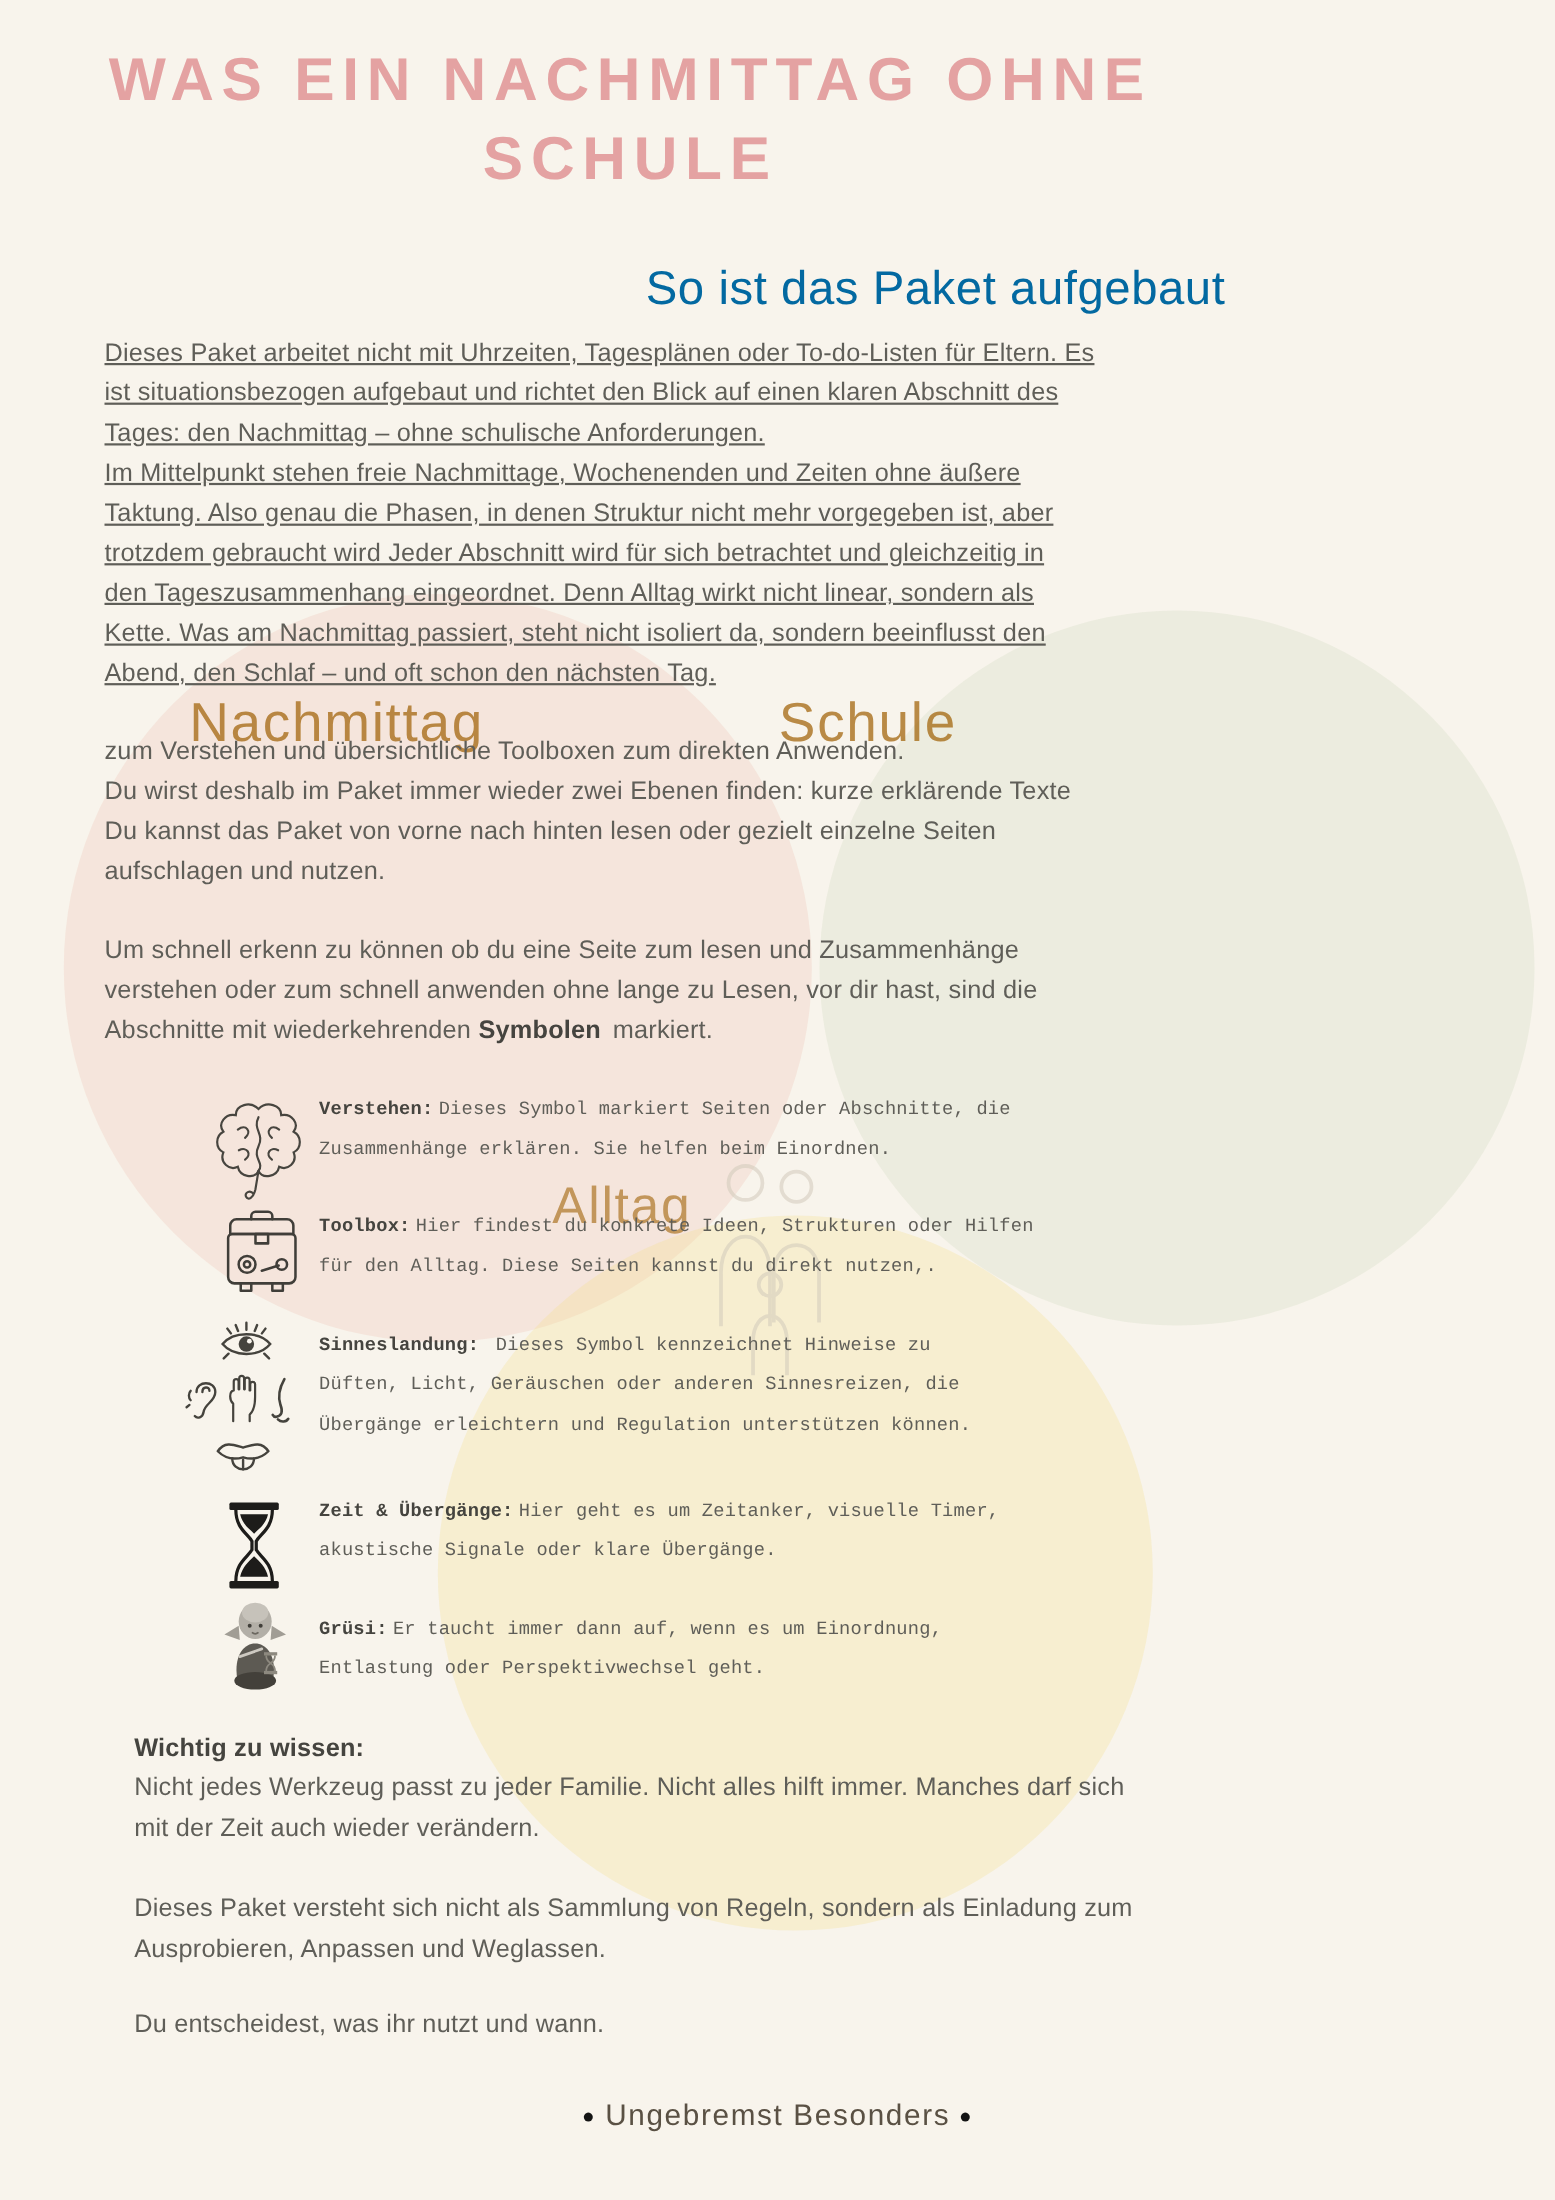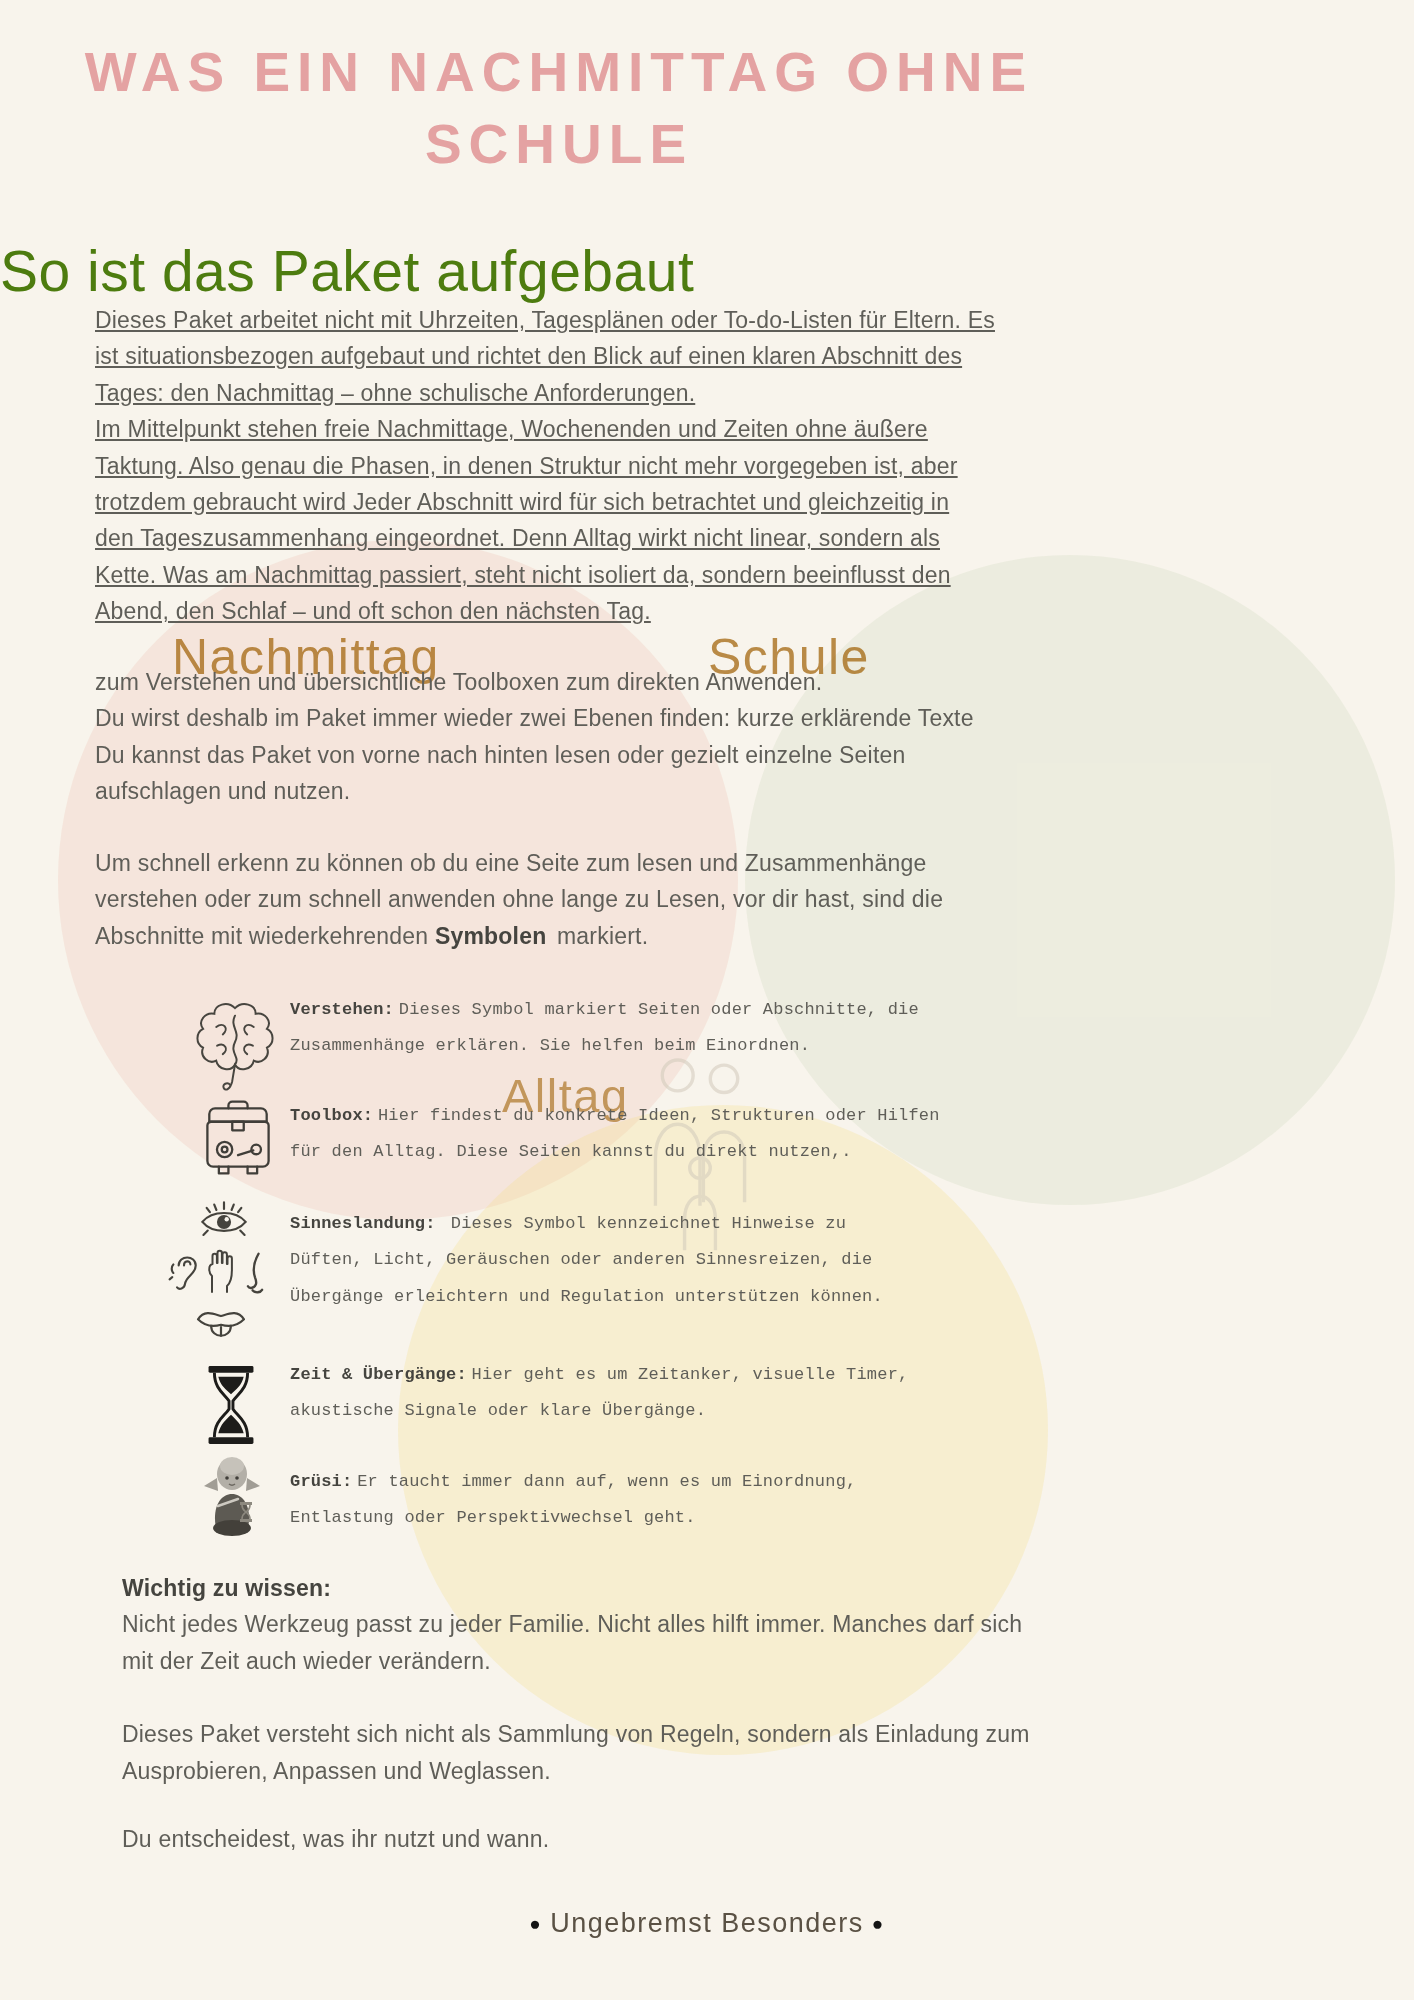--- a/index.html
+++ b/index.html
@@ -20,27 +20,27 @@
     position:absolute;font-size:50px;color:#a16207;opacity:.72;
     letter-spacing:1.5px;font-weight:400;
   }
   .wm-label-nachmittag{left:172px;top:628px;}
   .wm-label-schule{left:708px;top:628px;}
   .wm-label-alltag{left:502px;top:1068px;font-size:47px;opacity:.6;}
   .wm-family{position:absolute;left:640px;top:1052px;opacity:.55;}
   
   .content{position:absolute;inset:0;}
   .title{
-    position:absolute;top:36px;left:2px;width:1114px;text-align:center;
+    position:absolute;top:36px;left:16px;width:1114px;text-align:center;
     font-weight:bold;font-size:55px;line-height:72px;letter-spacing:7px;
     color:#e4a2a2;text-transform:uppercase;
   }
   .subtitle{
-    position:absolute;top:238px;left:0;width:1114px;text-align:left;
-    font-size:57px;color:#4d7c0f;letter-spacing:.5px;
+    position:absolute;top:238px;left:0;width:1114px;text-align:right;
+    font-size:43px;color:#0369a1;letter-spacing:.5px;
   }
   .para{
     position:absolute;left:95px;width:980px;
     font-size:23px;line-height:36.4px;letter-spacing:.2px;
   }
   #p1{top:302px;text-decoration:underline;} #p2{top:664px;} #p3{top:845px;}
   .tline{height:36.4px;white-space:pre;}
   .b{font-weight:bold;color:#45443f;margin-right:.28em;}
   
   .sym-icon{position:absolute;}

